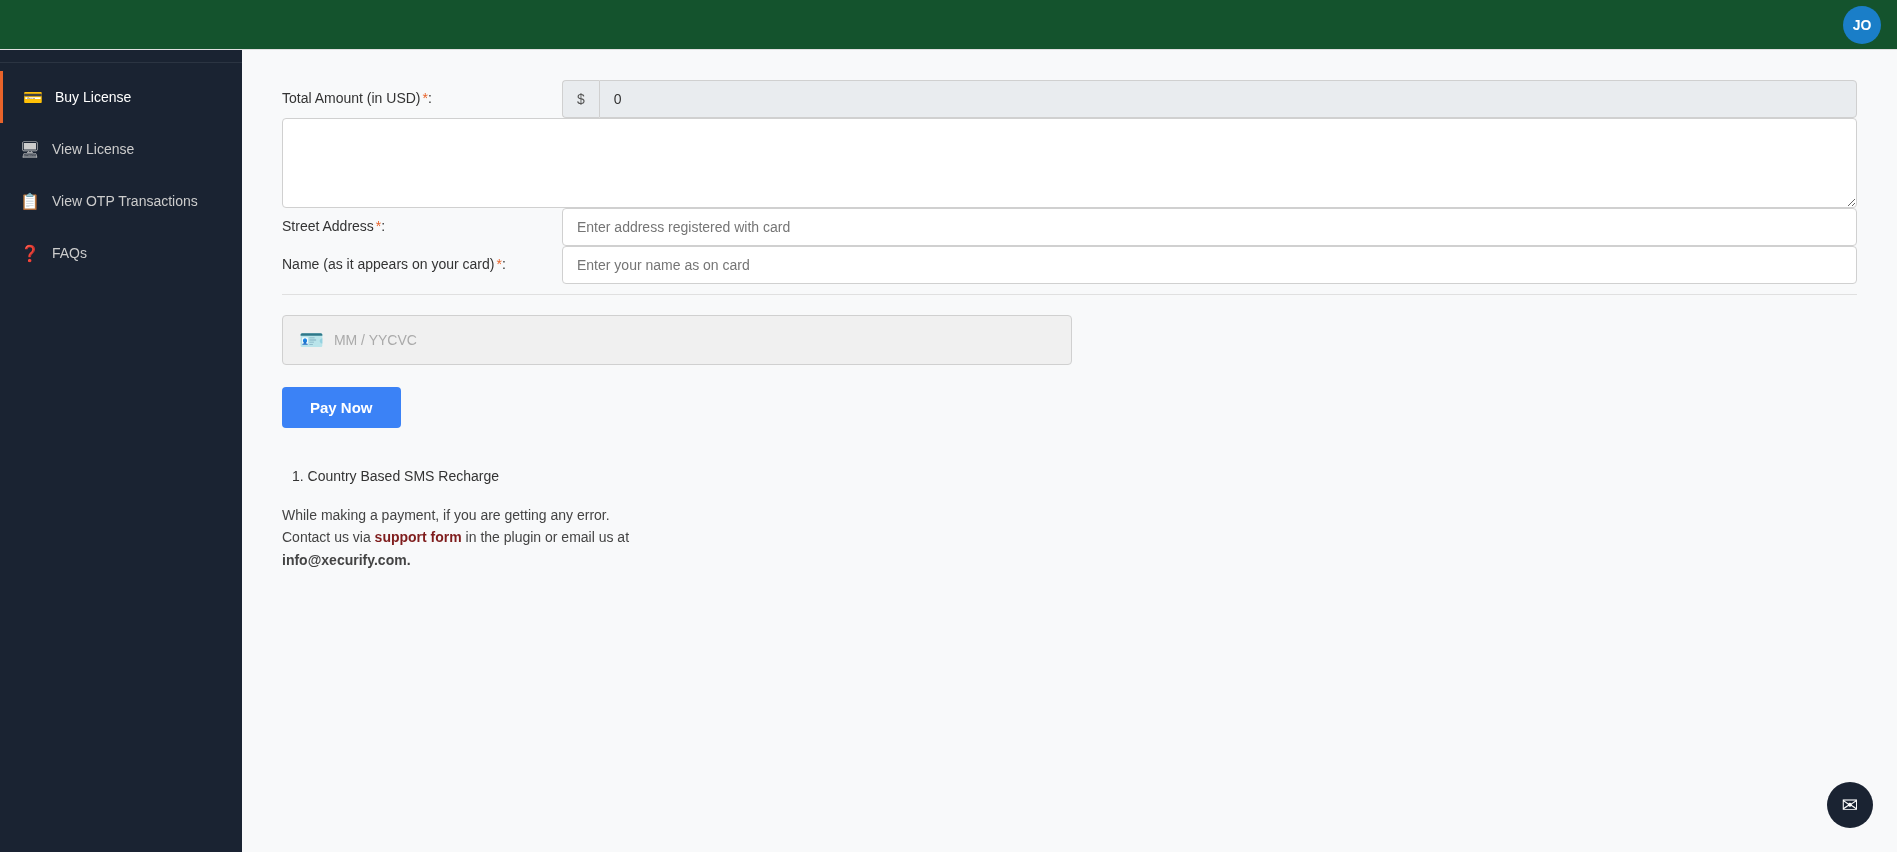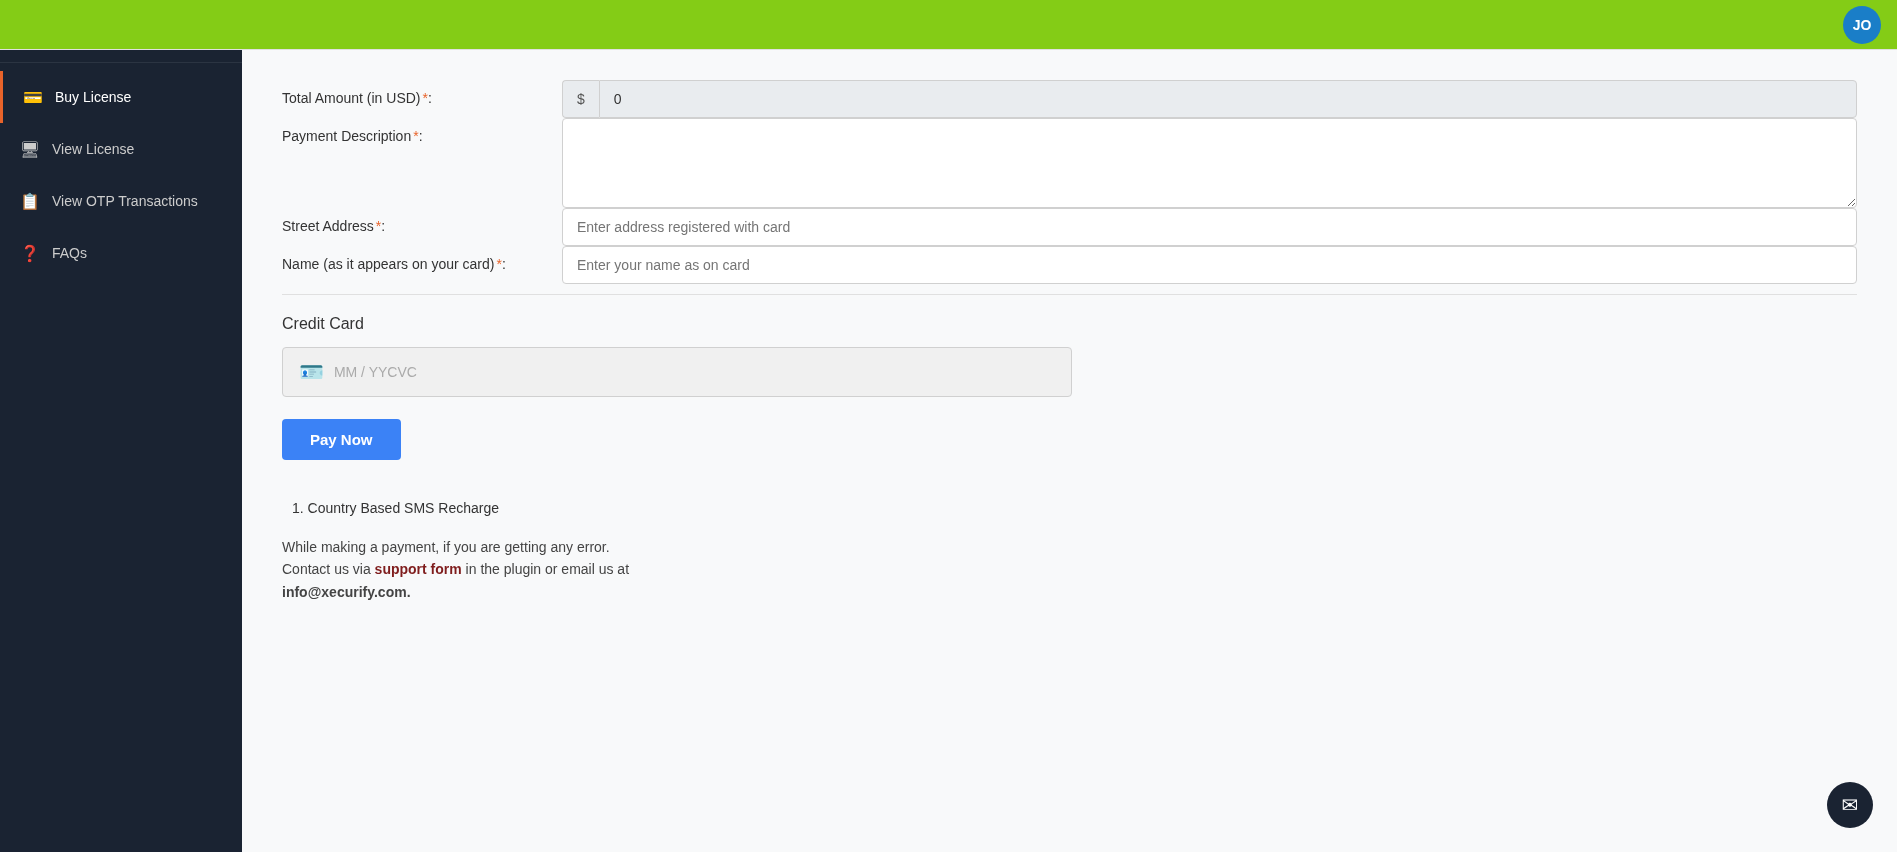--- a/index.html
+++ b/index.html
@@ -73,21 +73,21 @@
       flex-shrink: 0;
     }
 
     
     .topbar {
       position: fixed;
       top: 0;
       left: 0;
       right: 0;
       height: 50px;
-      background: #84cc16;
+      background: #14532d;
       border-bottom: 1px solid #e0e0e0;
       display: flex;
       align-items: center;
       justify-content: space-between;
       padding: 0 16px 0 0;
       z-index: 100;
     }
     .topbar-left {
       width: 242px;
       display: flex;
@@ -341,23 +341,20 @@
       <span>Total Amount (in USD)</span><span class="required">*</span>:
     </div>
     <div class="amount-wrapper">
       <span class="currency-symbol">$</span>
       <input class="amount-input" type="text" value="0" readonly="" style="">
     </div>
   </div>
 
   
   <div class="form-row">
-    <div class="form-label">
-      <span>Payment Description</span><span class="required">*</span>:
-    </div>
     <textarea class="form-control" style=""></textarea>
   </div>
 
   
   <div class="form-row">
     <div class="form-label">
       <span>Street Address</span><span class="required">*</span>:
     </div>
     <input class="form-control" type="text" placeholder="Enter address registered with card" style="">
   </div>
@@ -366,21 +363,20 @@
   <div class="form-row">
     <div class="form-label">
       <span>Name (as it appears on your card)</span><span class="required">*</span>:
     </div>
     <input class="form-control" type="text" placeholder="Enter your name as on card" style="">
   </div>
 
   <hr class="divider">
 
   
-  <div class="credit-card-label">Credit Card</div>
 
   
   <div class="card-input-wrapper">
     <span class="card-icon">🪪</span>
     <div class="card-expiry-cvc">
       <span>MM / YY</span>
       <span>CVC</span>
     </div>
   </div>
 

